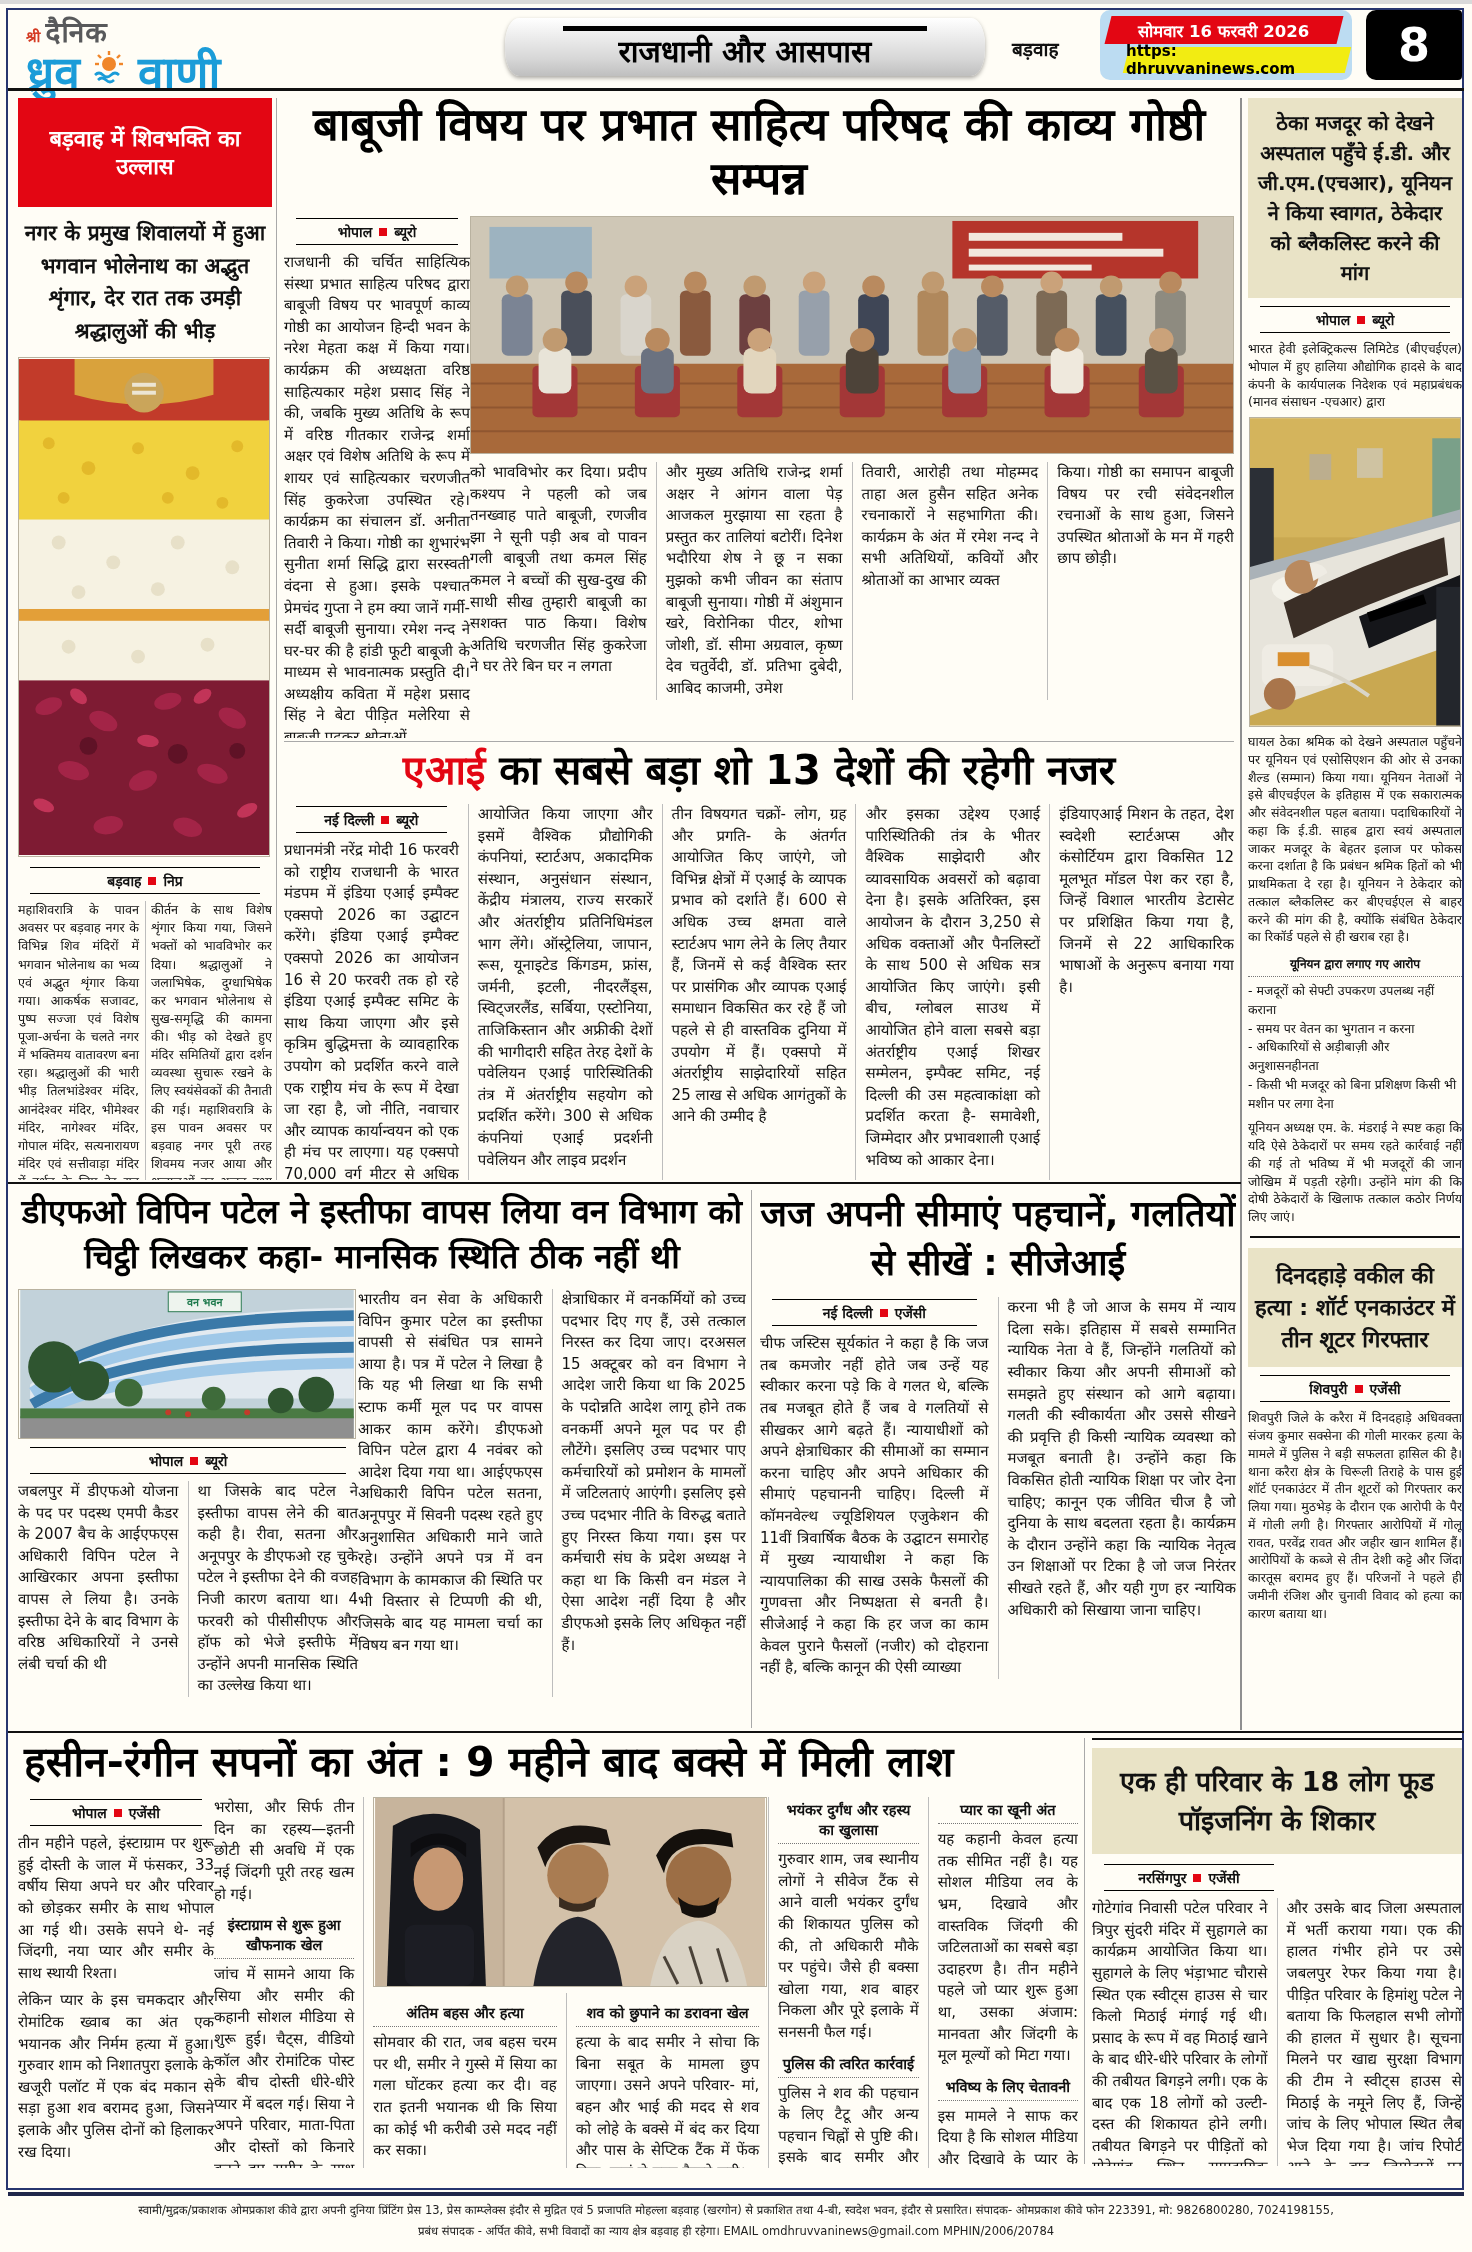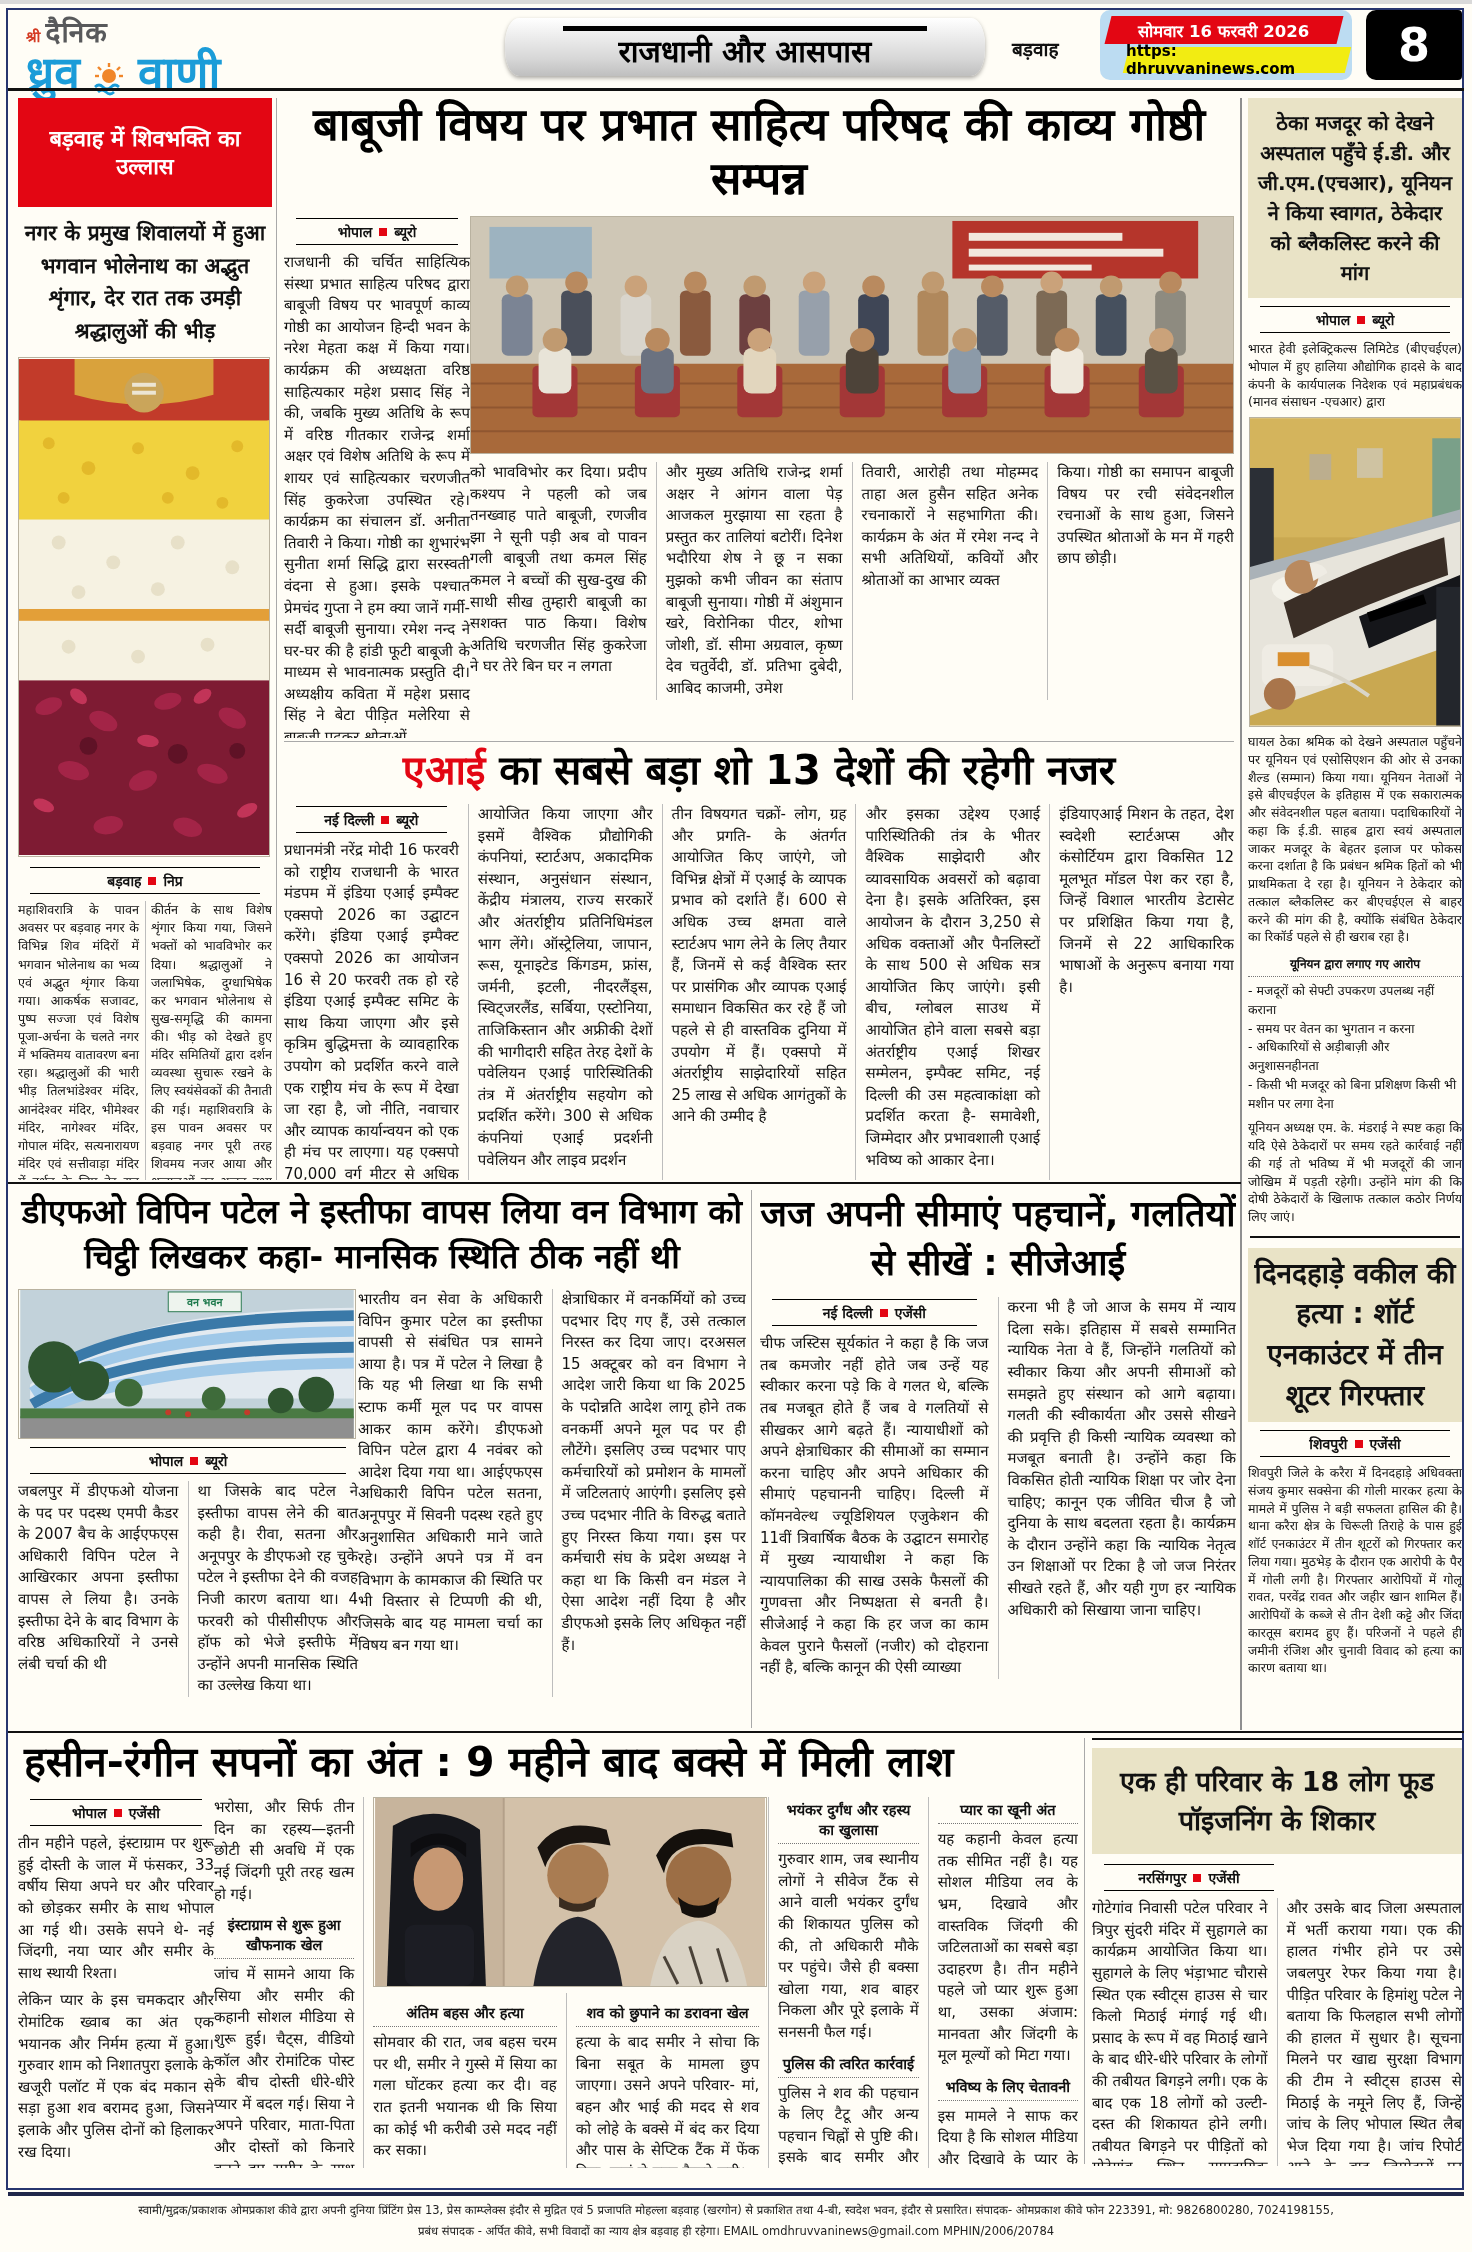--- a/index.html
+++ b/index.html
@@ -4,21 +4,21 @@
 <style>
   *{margin:0;padding:0;box-sizing:border-box}
   html,body{background:#d9d9d9}
   body{font-family:"DejaVu Sans","Liberation Sans",sans-serif;color:#111}
   .page{position:relative;width:1472px;height:2252px;margin:4px auto;background:#fffdf6;overflow:hidden}
   .frame{position:absolute;left:6px;top:4px;width:1458px;height:2182px;border:2px solid #27356e;pointer-events:none}
   .abs{position:absolute}
   
   .logo-shree{font-size:15px;font-weight:700;color:#d43a22}
   .logo-dainik{font-size:28px;font-weight:800;color:#58595b;letter-spacing:1px}
-  .logo-brand{font-size:46px;font-weight:800;color:#1b9cd8;line-height:1;display:flex;align-items:flex-end;gap:12px}
+  .logo-brand{font-size:46px;font-weight:800;color:#1b9cd8;line-height:1;display:flex;align-items:flex-start;gap:12px}
   .banner{background:linear-gradient(#ffffff,#d7d7d7 70%,#bfbfbf);border-radius:14px/26px;box-shadow:0 2px 4px rgba(0,0,0,.35);text-align:center;padding:6px 18px 8px}
   .banner-bar{height:5px;background:#000;width:82%;margin:2px auto 4px}
   .banner-text{font-size:30px;font-weight:800;color:#000;line-height:1.1}
   .edition{font-size:19px;font-weight:800}
   .plate{background:#bcdcf2;border-radius:10px}
   .plate-red{position:absolute;left:8px;top:6px;width:232px;height:28px;background:#e30613;transform:skewX(-14deg);display:flex;align-items:center;justify-content:center}
   .plate-red span{color:#fff;font-weight:800;font-size:16.5px;transform:skewX(14deg)}
   .plate-yellow{position:absolute;left:26px;top:37px;width:222px;height:26px;background:#f2ec12;transform:skewX(-14deg);display:flex;align-items:center;justify-content:center}
   .plate-yellow span{color:#000;font-weight:800;font-size:15px;transform:skewX(14deg)}
   .pagenum{background:#000;border-radius:10px 4px 4px 10px;color:#fff;display:flex;align-items:center;justify-content:center;font-size:46px;font-weight:800}
@@ -333,21 +333,21 @@
       <rect x="188" y="170" width="24" height="140" fill="#23262c"></rect>
     </svg>
     <div class="bt-s">घायल ठेका श्रमिक को देखने अस्पताल पहुँचने पर यूनियन एवं एसोसिएशन की ओर से उनका शैल्ड (सम्मान) किया गया। यूनियन नेताओं ने इसे बीएचईएल के इतिहास में एक सकारात्मक और संवेदनशील पहल बताया। पदाधिकारियों ने कहा कि ई.डी. साहब द्वारा स्वयं अस्पताल जाकर मजदूर के बेहतर इलाज पर फोकस करना दर्शाता है कि प्रबंधन श्रमिक हितों को भी प्राथमिकता दे रहा है। यूनियन ने ठेकेदार को तत्काल ब्लैकलिस्ट कर बीएचईएल से बाहर करने की मांग की है, क्योंकि संबंधित ठेकेदार का रिकॉर्ड पहले से ही खराब रहा है।</div>
     <div class="subhd" style="font-size:12px">यूनियन द्वारा लगाए गए आरोप</div>
     <div class="charge">- मजदूरों को सेफ्टी उपकरण उपलब्ध नहीं कराना</div>
     <div class="charge">- समय पर वेतन का भुगतान न करना</div>
     <div class="charge">- अधिकारियों से अड़ीबाज़ी और अनुशासनहीनता</div>
     <div class="charge" style="margin-bottom:6px">- किसी भी मजदूर को बिना प्रशिक्षण किसी भी मशीन पर लगा देना</div>
     <div class="bt-s">यूनियन अध्यक्ष एम. के. मंडराई ने स्पष्ट कहा कि यदि ऐसे ठेकेदारों पर समय रहते कार्रवाई नहीं की गई तो भविष्य में भी मजदूरों की जान जोखिम में पड़ती रहेगी। उन्होंने मांग की कि दोषी ठेकेदारों के खिलाफ तत्काल कठोर निर्णय लिए जाएं।</div>
     <div class="divider"></div>
-    <div class="beige" style="font-size:28px;line-height:1.45;padding:6px 6px">दिनदहाड़े वकील की हत्या : शॉर्ट एनकाउंटर में तीन शूटर गिरफ्तार</div>
+    <div class="beige" style="font-size:22px;line-height:1.45;padding:12px 6px">दिनदहाड़े वकील की हत्या : शॉर्ट एनकाउंटर में तीन शूटर गिरफ्तार</div>
     <div class="dl" style="margin-top:8px">
       <span>शिवपुरी</span>
       <span class="sq"></span>
       <span>एजेंसी</span>
     </div>
     <div class="bt-s">शिवपुरी जिले के करैरा में दिनदहाड़े अधिवक्ता संजय कुमार सक्सेना की गोली मारकर हत्या के मामले में पुलिस ने बड़ी सफलता हासिल की है। थाना करैरा क्षेत्र के चिरूली तिराहे के पास हुई शॉर्ट एनकाउंटर में तीन शूटरों को गिरफ्तार कर लिया गया। मुठभेड़ के दौरान एक आरोपी के पैर में गोली लगी है। गिरफ्तार आरोपियों में गोलू रावत, परवेंद्र रावत और जहीर खान शामिल हैं। आरोपियों के कब्जे से तीन देशी कट्टे और जिंदा कारतूस बरामद हुए हैं। परिजनों ने पहले ही जमीनी रंजिश और चुनावी विवाद को हत्या का कारण बताया था।</div>
   </div>
 
   <div class="hrule" style="left:8px;top:1178px;width:1233px;height:2px"></div>
 

